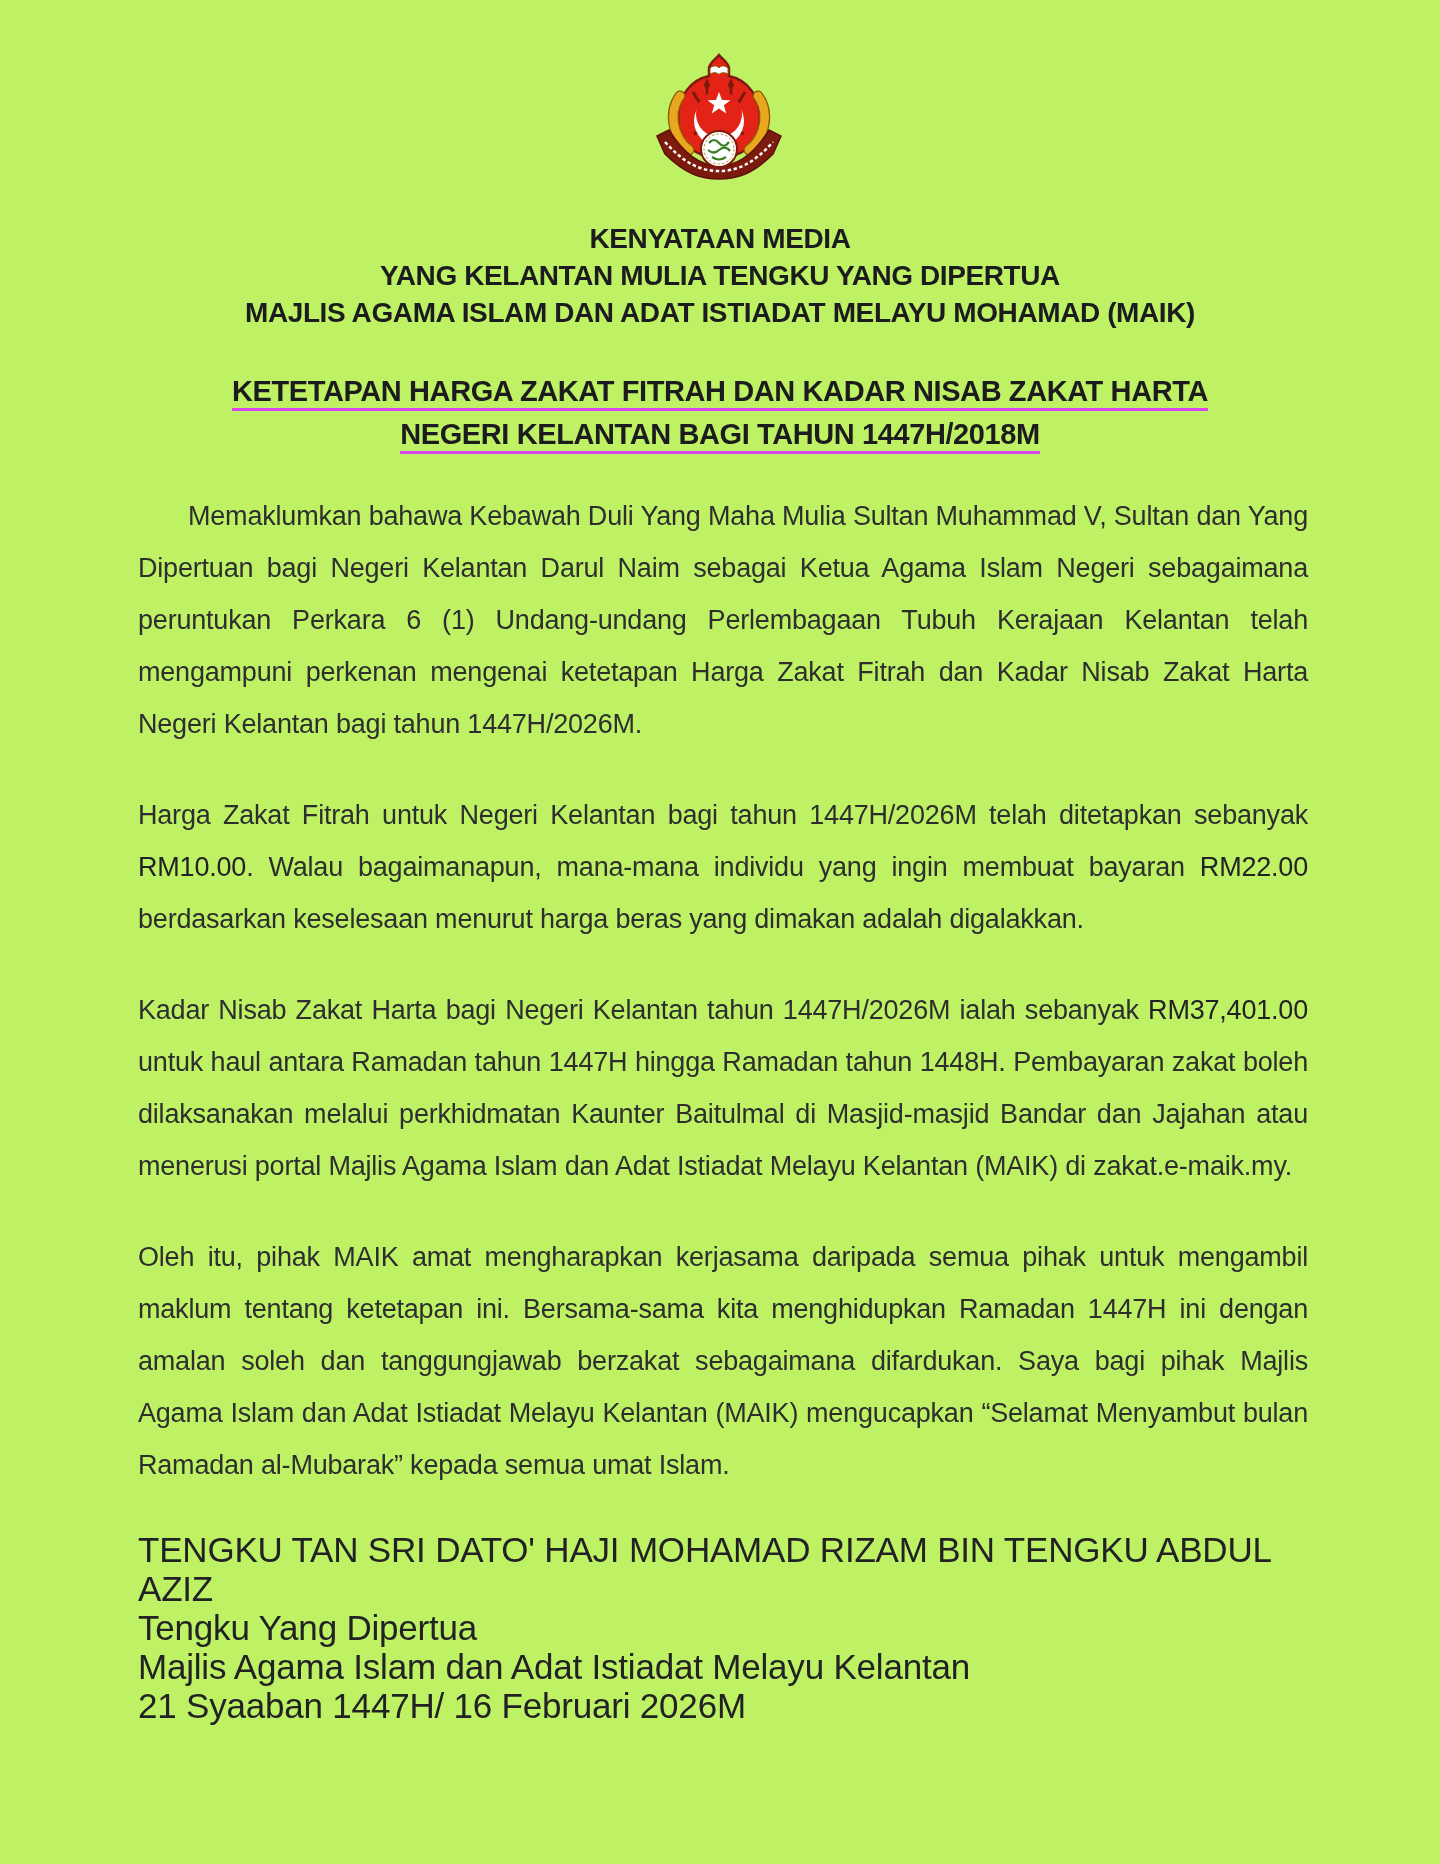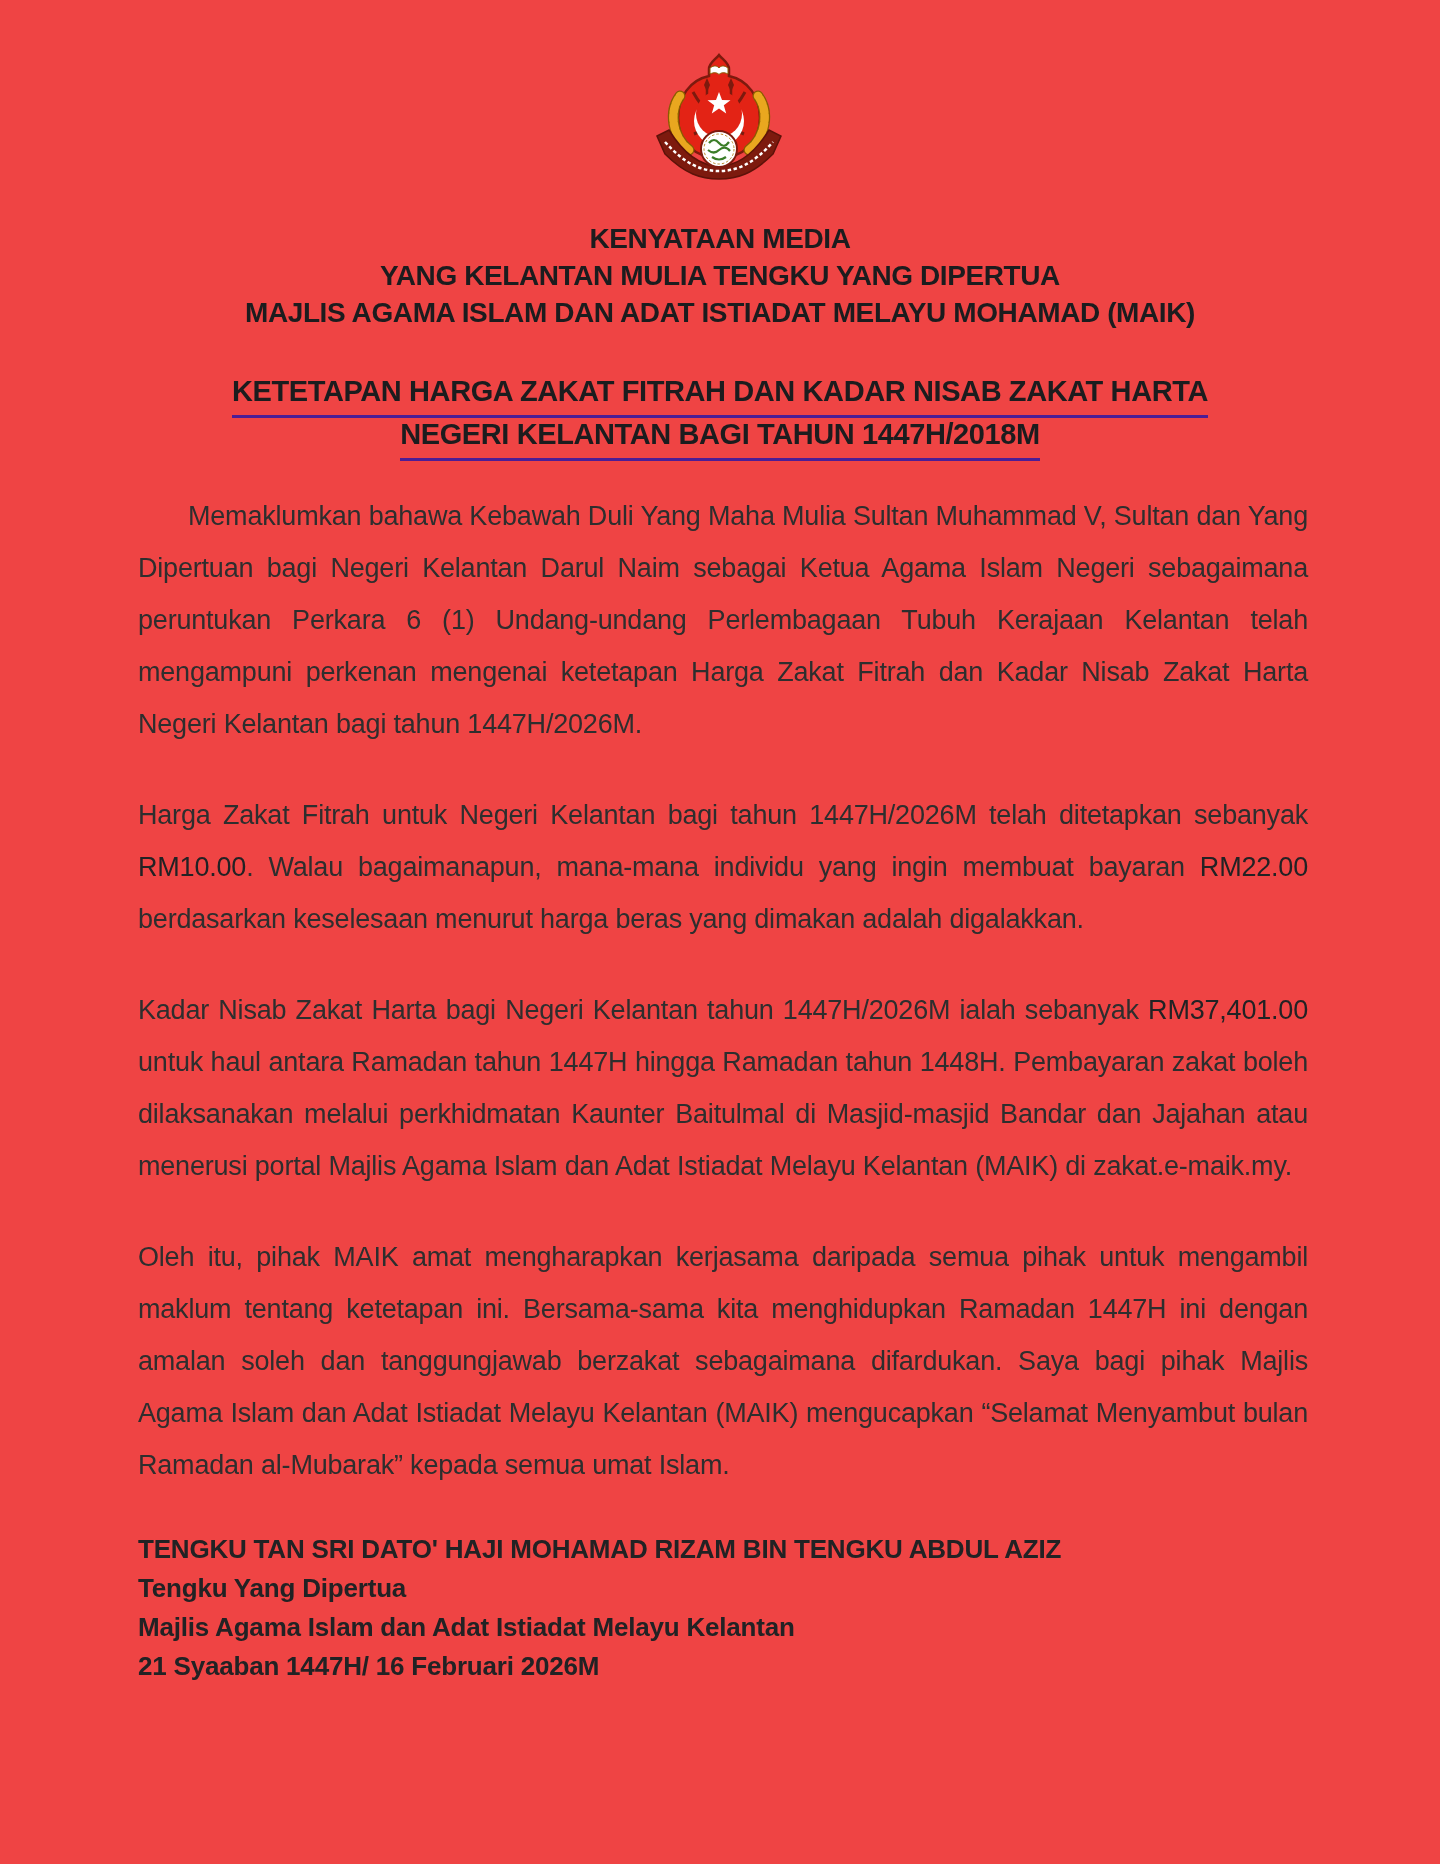--- a/index.html
+++ b/index.html
@@ -2,21 +2,21 @@
 <html><head>
 <meta charset="utf-8">
 <style>
   * { margin: 0; padding: 0; box-sizing: border-box; }
   html, body { background: #e8e8e8; }
   .page {
     position: relative;
     width: 1440px;
     height: 1864px;
     margin: 0 auto;
-    background: #ef4444;
+    background: #bef264;
     overflow: hidden;
     font-family: "Liberation Sans", sans-serif;
     color: #2e2e2e;
   }
   .logo {
     position: absolute;
     top: 52px;
     left: 648px;
     width: 142px;
     height: 128px;
@@ -44,43 +44,43 @@
     text-align: center;
   }
   .title-line {
     font-size: 29px;
     font-weight: bold;
     line-height: 43px;
     color: #1c1c1e;
     letter-spacing: -0.4px;
   }
   .title-line span {
-    border-bottom: 3px solid #4c1d95;
-    padding-bottom: 8px;
+    border-bottom: 3px solid #d946ef;
+    padding-bottom: 1px;
   }
   .body-block {
     position: absolute;
     top: 490px;
     left: 138px;
     width: 1170px;
   }
   .para {
     font-size: 27px;
     line-height: 52px;
     text-align: justify;
     letter-spacing: -0.2px;
     color: #2e2e2e;
     margin-bottom: 39px;
   }
   .para.first-indent { text-indent: 50px; }
   .para strong { font-weight: normal; color: #222224; }
   .signature-block { margin-top: 10px; }
   .sig-line {
-    font-size: 26px;
-    font-weight: bold;
+    font-size: 35px;
+    font-weight: normal;
     line-height: 39px;
     letter-spacing: -0.2px;
     color: #222224;
     text-align: left;
   }
 </style>
 </head>
 <body>
 
 <div class="page">

